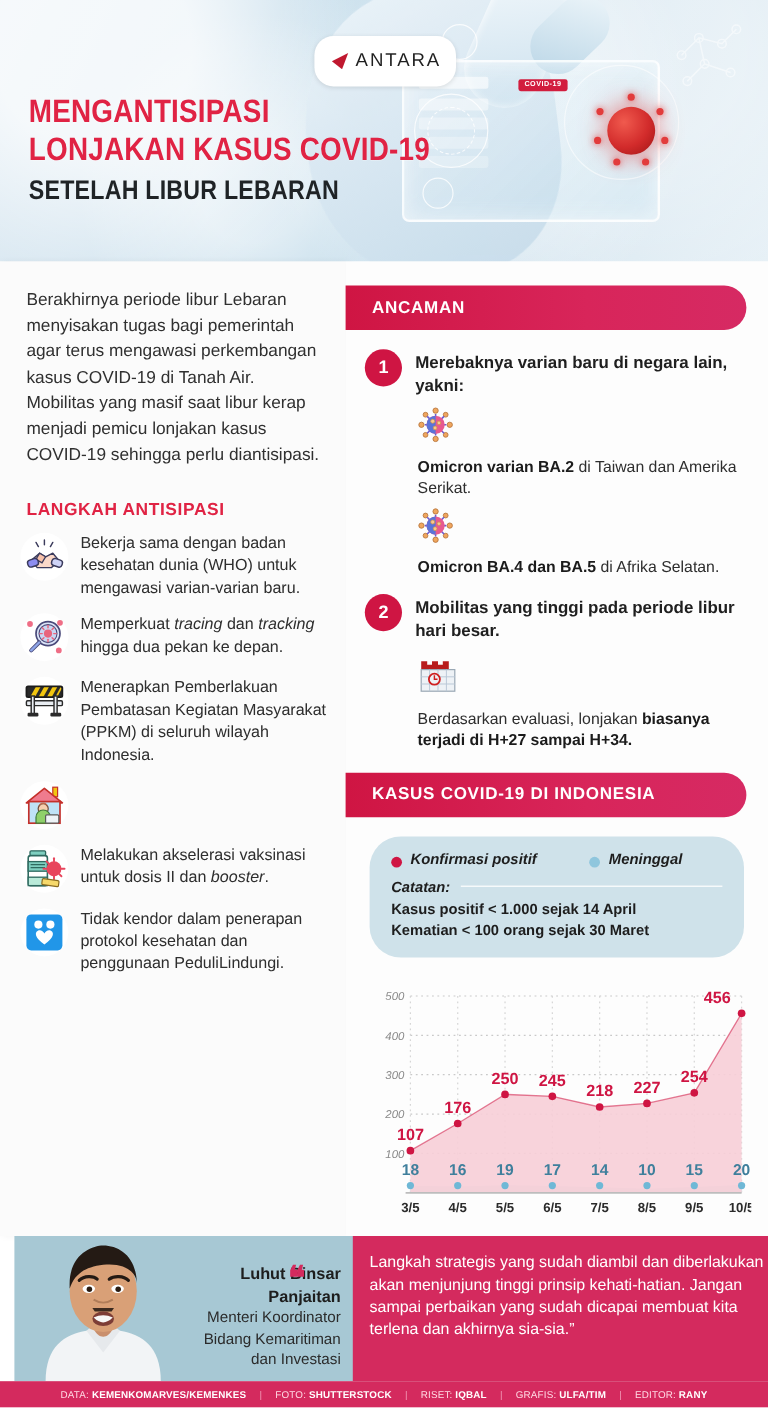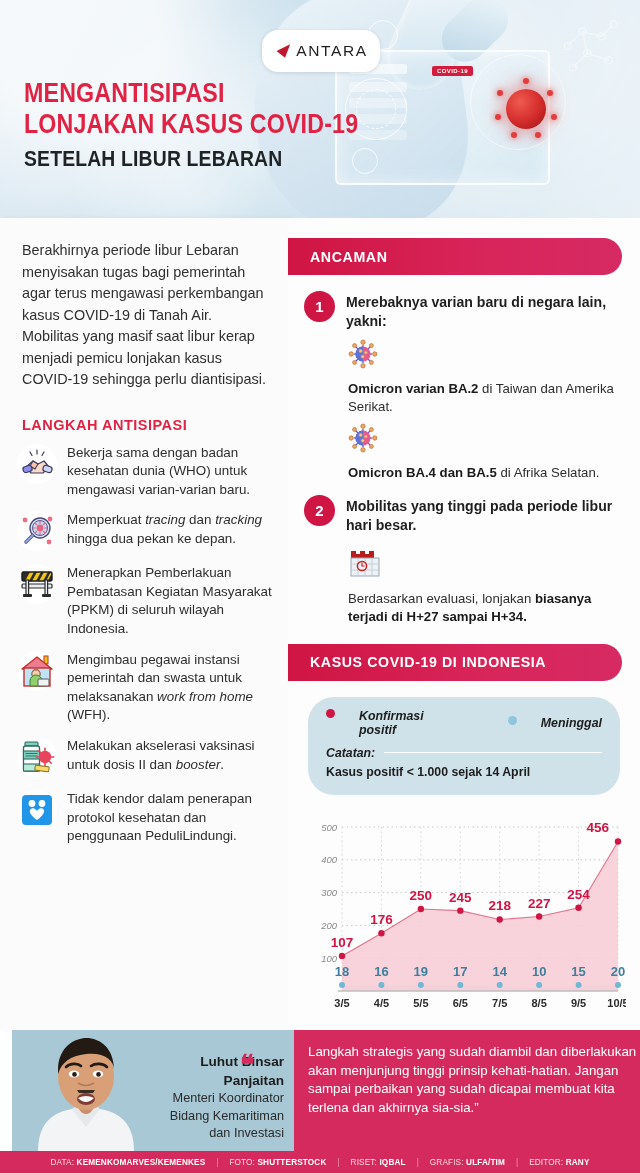--- a/index.html
+++ b/index.html
@@ -182,21 +182,21 @@
   .sub-ico { flex:0 0 auto; width:30px; height:30px; }
   .sub-txt { font-size:13.2px; line-height:17.8px; color:#2e2e2e; padding-top:2px; }
   .sub-txt b { font-weight:bold; color:#1b1b1b; }
 
   
   .legend-box {
     margin:16px 20px 0 20px; background:#cfe2ea; border-radius:26px;
     padding:12px 18px 14px 18px;
   }
   .legend-row { display:flex; gap:44px; align-items:center; margin-bottom:9px; }
-  .lg { display:flex; align-items:flex-start; gap:24px; }
+  .lg { display:flex; align-items:flex-end; gap:7px; }
   .lg-dot { width:9px; height:9px; border-radius:50%; }
   .lg-txt { font-size:12.4px; font-style:italic; font-weight:bold; color:#1d1d1d; }
   .note-head { display:flex; align-items:center; gap:9px; margin-bottom:4px; }
   .note-head span { font-size:12.3px; font-style:italic; font-weight:bold; color:#1d1d1d; }
   .note-head .rule { flex:1; height:1px; background:#ffffff; }
   .note-line { font-size:12.3px; font-weight:bold; color:#1d1d1d; line-height:17px; }
 
   .chart { position:relative; margin:10px 14px 0 18px; height:238px; }
   .chart svg { display:block; }
 
@@ -368,21 +368,20 @@
           <svg width="36" height="34" viewBox="0 0 36 34">
             <rect x="25" y="2" width="4" height="8" fill="#f2c60f" stroke="#c4302b" stroke-width="1"></rect>
             <path d="M18 3 L33 15 L3 15 Z" fill="#ef7b8e" stroke="#c4302b" stroke-width="1.4" stroke-linejoin="round"></path>
             <rect x="5" y="14" width="26" height="18" fill="#bfe2f7" stroke="#c4302b" stroke-width="1.4"></rect>
             <circle cx="17" cy="20" r="4.2" fill="#f7cfae" stroke="#6b4a3a" stroke-width="1"></circle>
             <path d="M12.8 19 a4.4 4.4 0 0 1 8.4 0 a3 3 0 0 0 -8.4 0 Z" fill="#c06a4a"></path>
             <path d="M11 32 v-5 a6 6 0 0 1 12 0 v5 Z" fill="#8fd06a" stroke="#3f7a3a" stroke-width="1"></path>
             <rect x="19" y="25" width="11" height="7" rx="1" fill="#eef3f7" stroke="#5a5a5a" stroke-width="1"></rect>
           </svg>
         </div>
-        <div class="step-txt">Mengimbau pegawai instansi pemerintah dan swasta untuk melaksanakan <i>work from home</i> (WFH).</div>
       </div>
 
       <div class="step">
         <div class="step-ico">
           <svg width="36" height="34" viewBox="0 0 36 34">
             <rect x="6" y="2" width="13" height="4" rx="1" fill="#7fcfc0" stroke="#2f6a60" stroke-width="1.1"></rect>
             <rect x="4.5" y="6" width="16" height="25" rx="2" fill="#ffffff" stroke="#2f6a60" stroke-width="1.3"></rect>
             <rect x="4.5" y="11" width="16" height="8" fill="#7fcfc0" stroke="#2f6a60" stroke-width="1.1"></rect>
             <g stroke="#2f6a60" stroke-width="0.9">
                 <path d="M6.5 13.5 h12"></path>
@@ -537,20 +536,21 @@
         <div class="lg">
           <span class="lg-dot" style="background:#8fc6dd"></span>
           <span class="lg-txt">Meninggal</span>
         </div>
       </div>
       <div class="note-head">
         <span>Catatan:</span>
         <span class="rule"></span>
       </div>
       <div class="note-line">Kasus positif &lt; 1.000 sejak 14 April</div>
+      <div class="note-line">Kematian &lt; 100 orang sejak 30 Maret</div>
     </div>
 
     <div class="chart">
       <svg id="chartsvg" width="320" height="238" viewBox="0 0 320 238">
           <line x1="36" y1="153.2" x2="312" y2="153.2" stroke="#c9c9c9" stroke-width="1" stroke-dasharray="1.5 3"></line>
           <text x="31" y="156.7" text-anchor="end" font-size="9.5" fill="#8a8a8a" font-style="italic" font-family="&quot;Liberation Sans&quot;, sans-serif">100</text>
           <line x1="36" y1="120.39999999999999" x2="312" y2="120.39999999999999" stroke="#c9c9c9" stroke-width="1" stroke-dasharray="1.5 3"></line>
           <text x="31" y="123.89999999999999" text-anchor="end" font-size="9.5" fill="#8a8a8a" font-style="italic" font-family="&quot;Liberation Sans&quot;, sans-serif">200</text>
           <line x1="36" y1="87.60000000000001" x2="312" y2="87.60000000000001" stroke="#c9c9c9" stroke-width="1" stroke-dasharray="1.5 3"></line>
           <text x="31" y="91.10000000000001" text-anchor="end" font-size="9.5" fill="#8a8a8a" font-style="italic" font-family="&quot;Liberation Sans&quot;, sans-serif">300</text>

